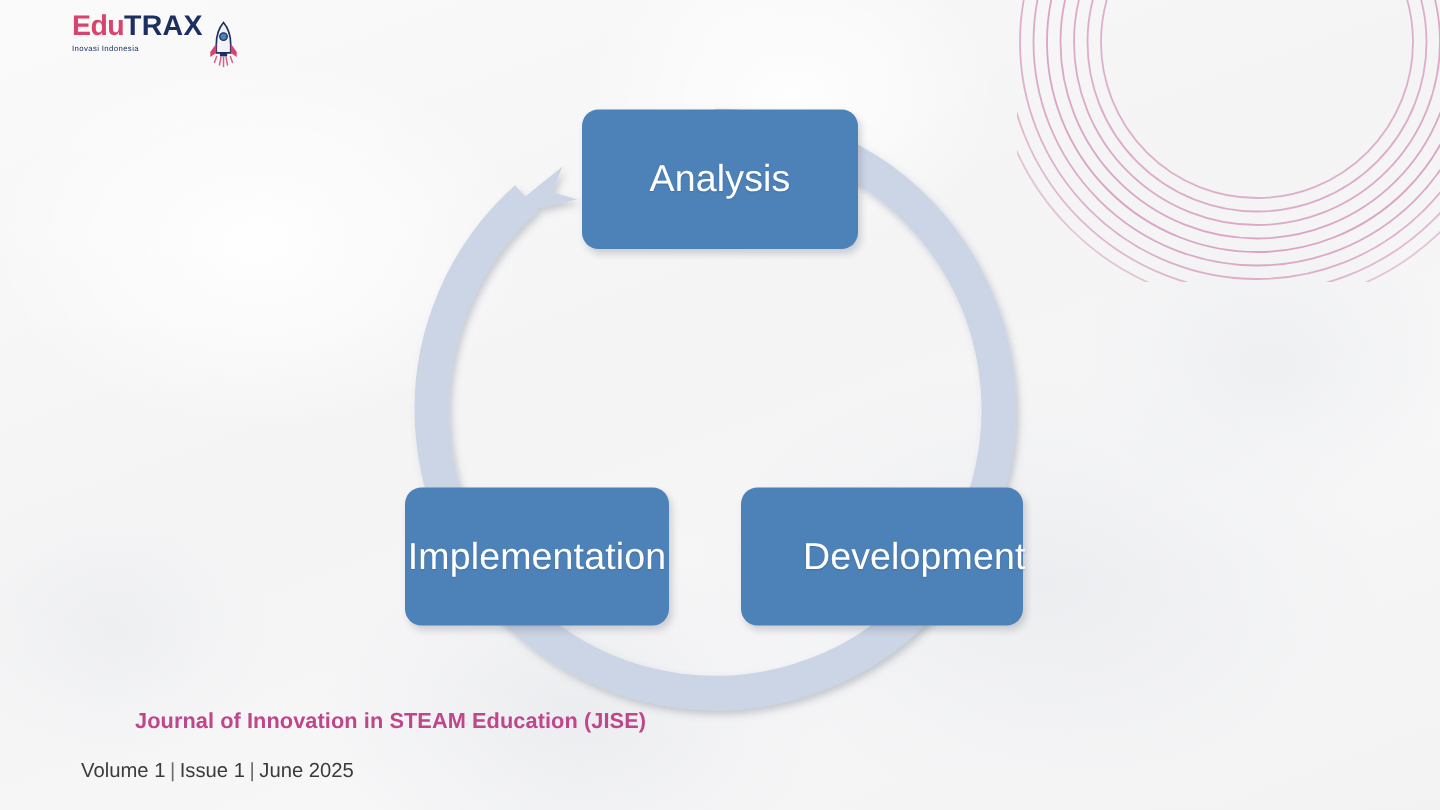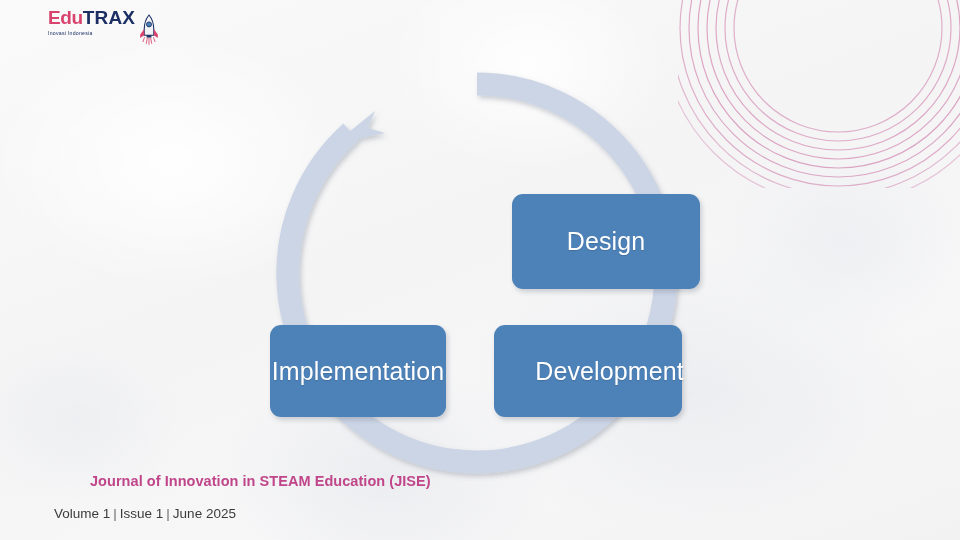--- a/index.html
+++ b/index.html
@@ -199,24 +199,24 @@
       <g filter="url(#ringShadow)">
 
         <path d="M 477 84
                  A 189 189 0 1 1 351 132" fill="none" stroke="#ccd5e5" stroke-width="23"></path>
 
         <path d="M 334 144 L 375 111 L 368 128 L 385 133 Z" fill="#ccd5e5"></path>
       </g>
     </svg>
   </div>
 
-
-  <div class="stage-box" id="box-design">
-    <span>Design</span>
-  </div>
+  <div class="stage-box" id="box-analysis">
+    <span>Analysis</span>
+  </div>
+
 
   <div class="stage-box" id="box-development">
     <span>Development</span>
   </div>
 
   <div class="stage-box" id="box-implementation">
     <span>Implementation</span>
   </div>
 
 

